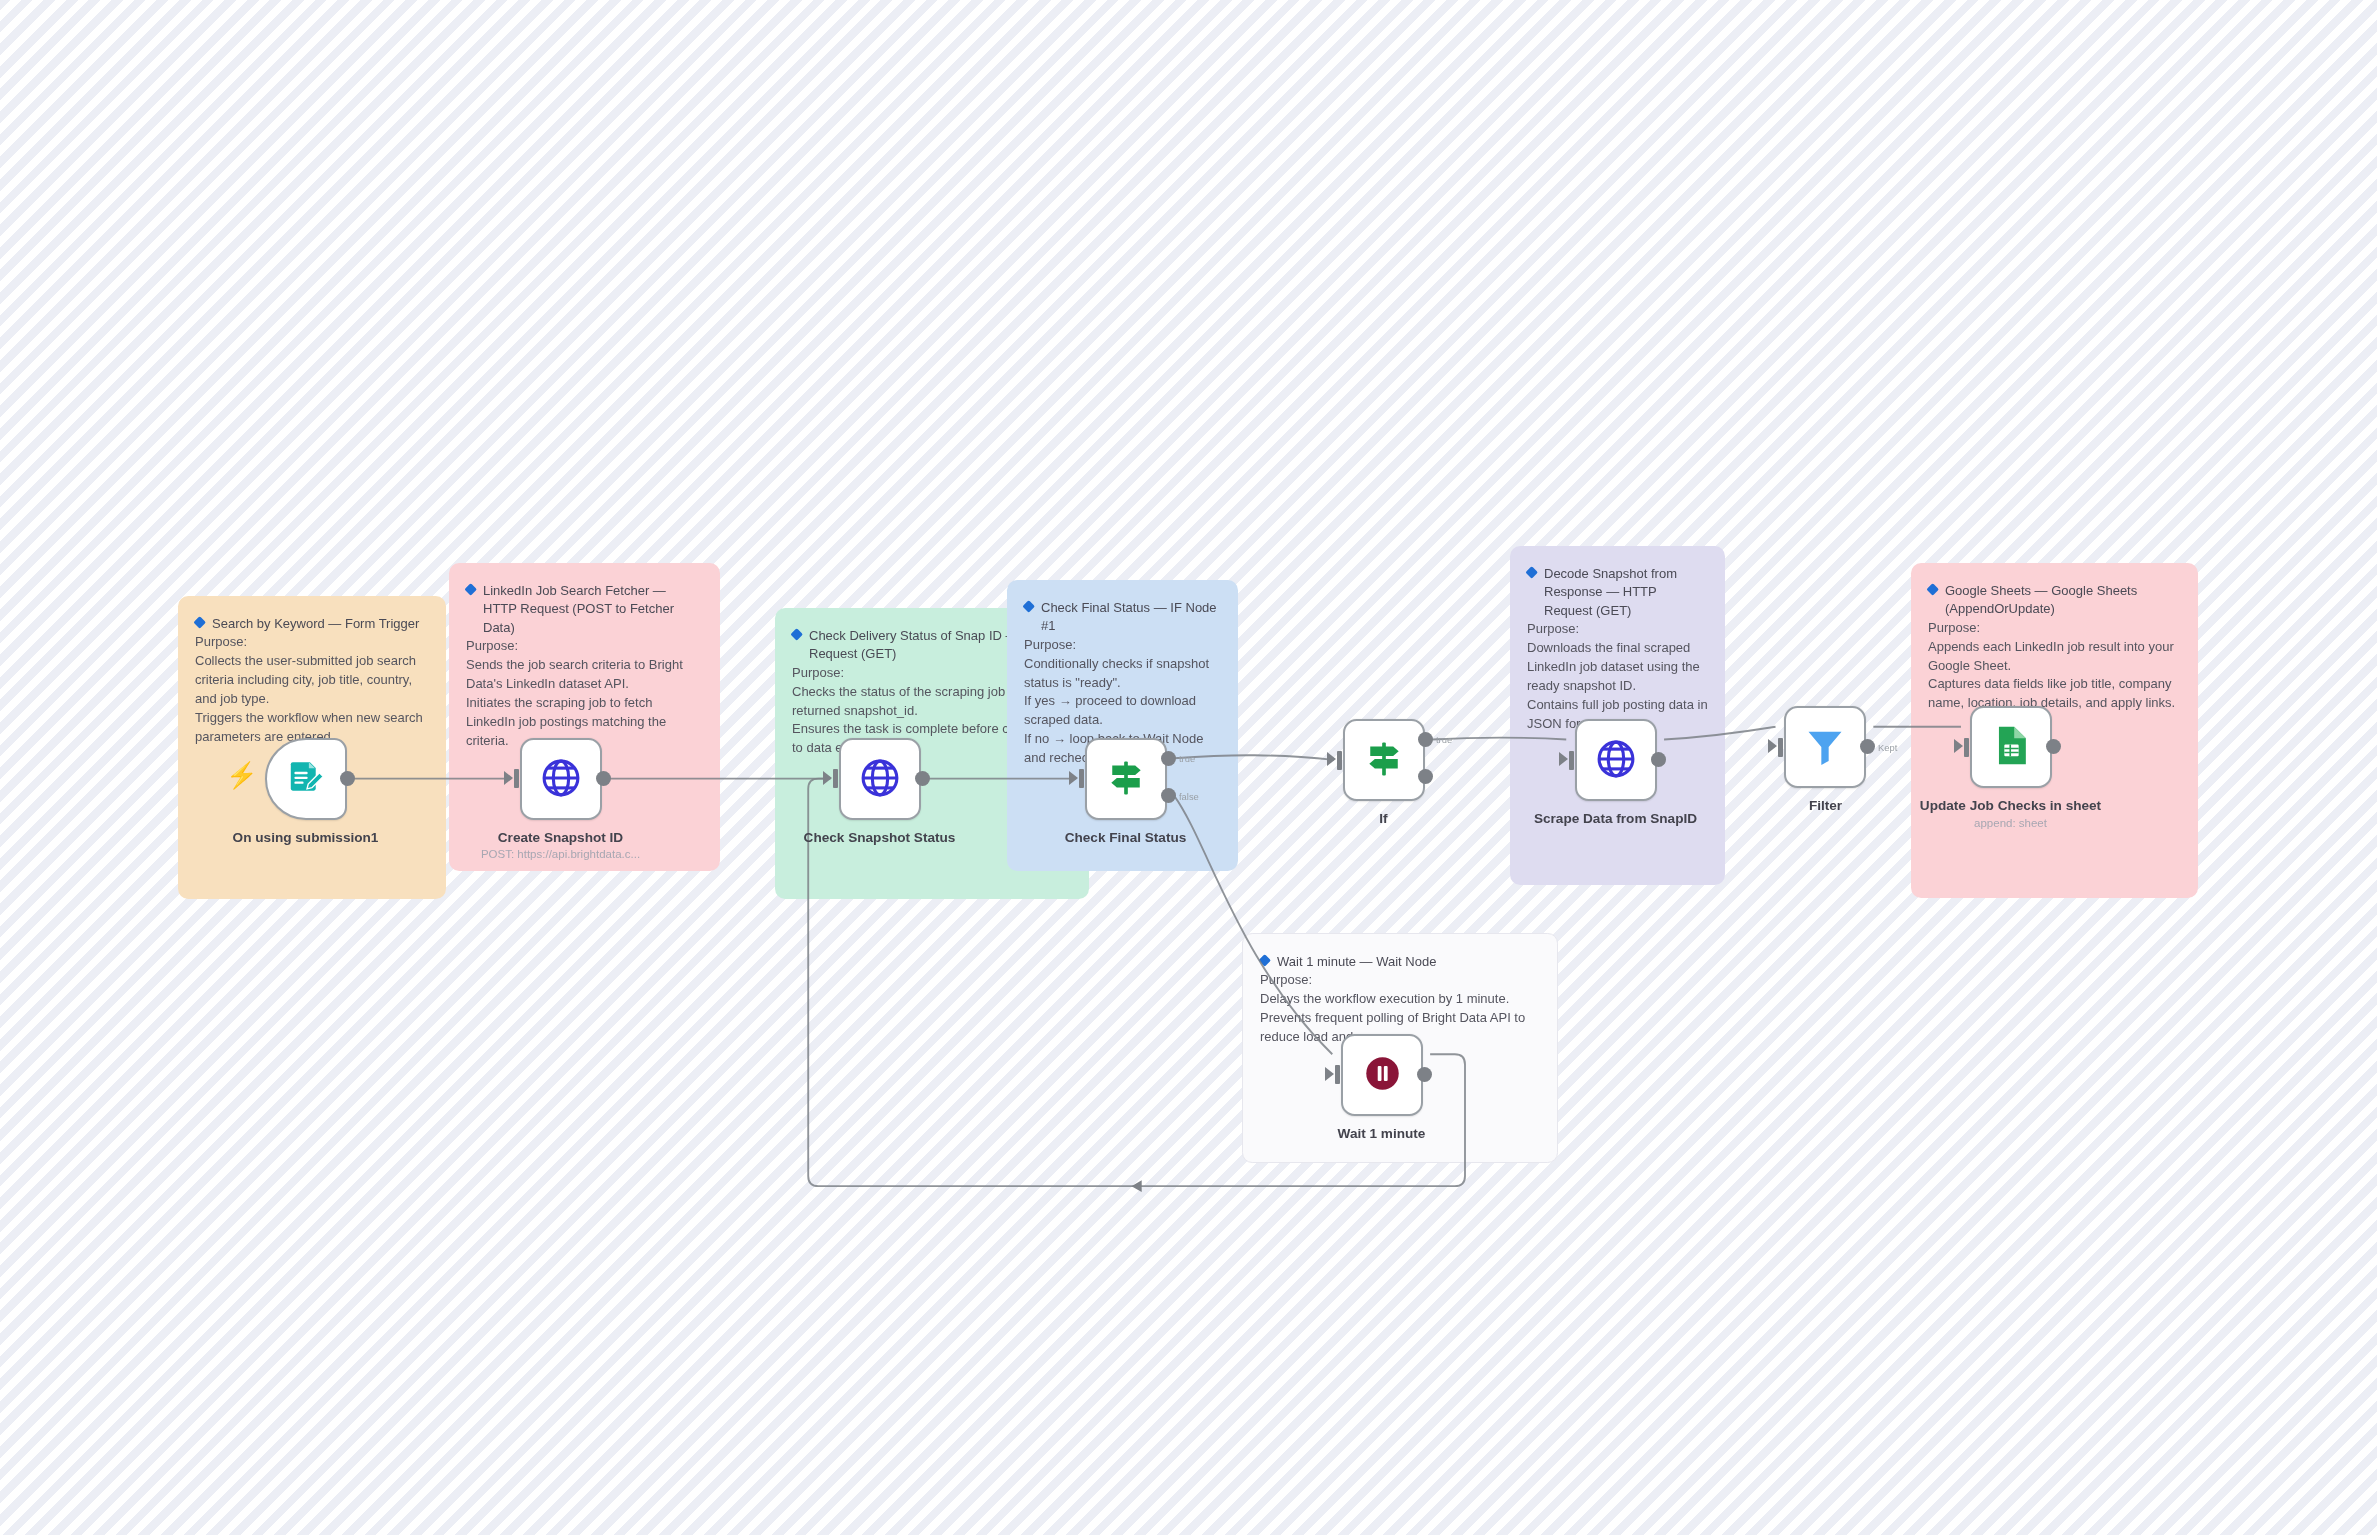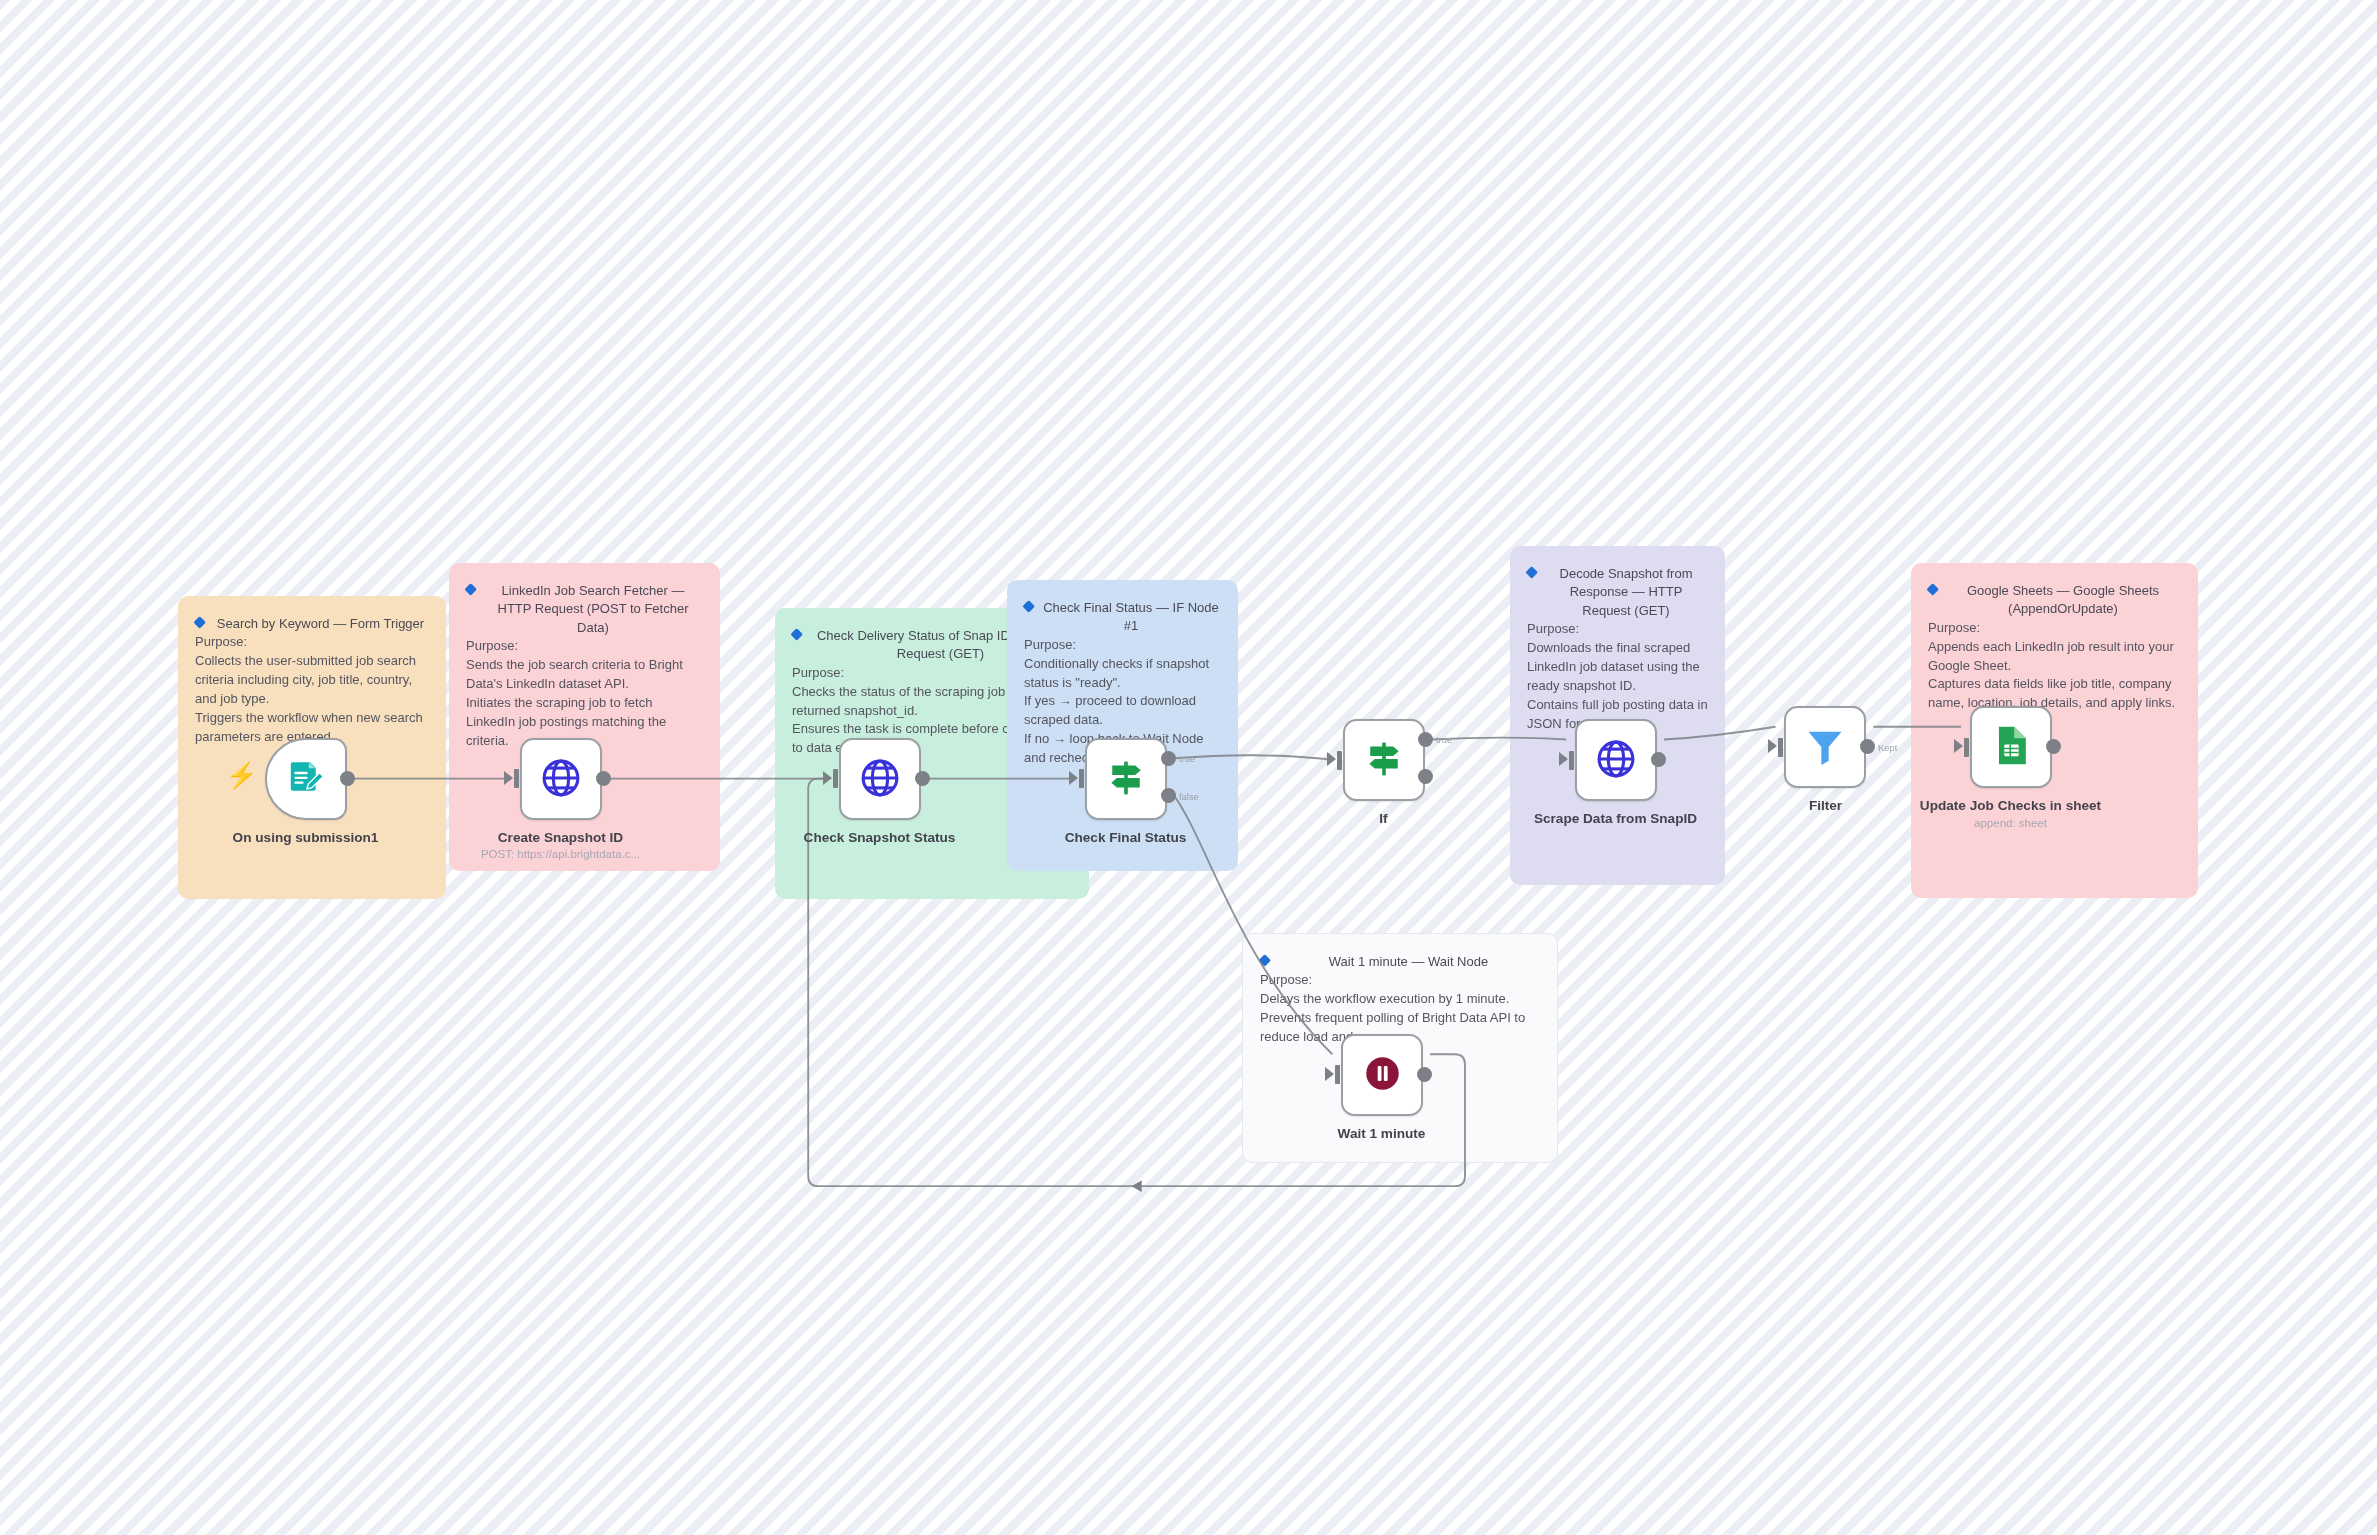--- a/index.html
+++ b/index.html
@@ -28,21 +28,20 @@
     overflow: hidden;
   }
   .sticky-title {
     font-size: 13px;
     line-height: 1.42;
     color: #4a4a55;
     margin: 0 0 0 0;
     font-weight: 400;
     position: relative;
     padding-left: 17px;
-    text-align: center;
   }
   .sticky-title .diamond {
     position: absolute;
     left: 0px; top: 3.4px;
     width: 9.4px; height: 9.4px;
     background: #1f6fd6;
     transform: rotate(45deg);
     border-radius: 1.7px;
   }
   .sticky-body {

